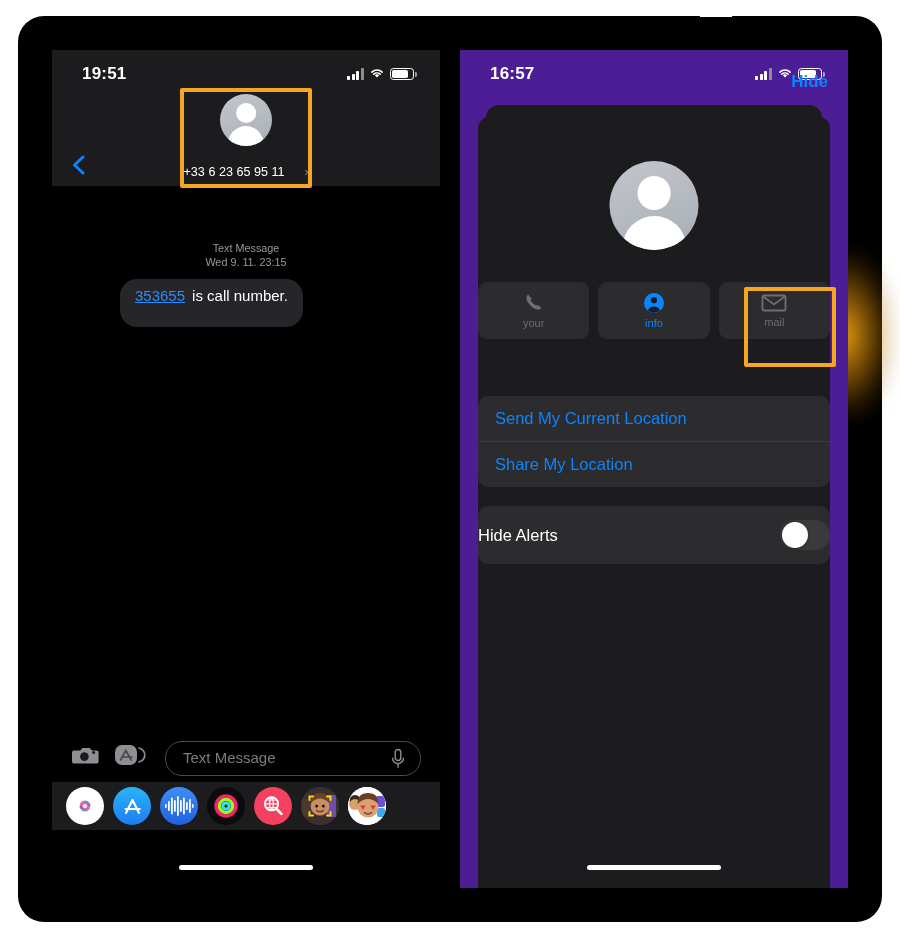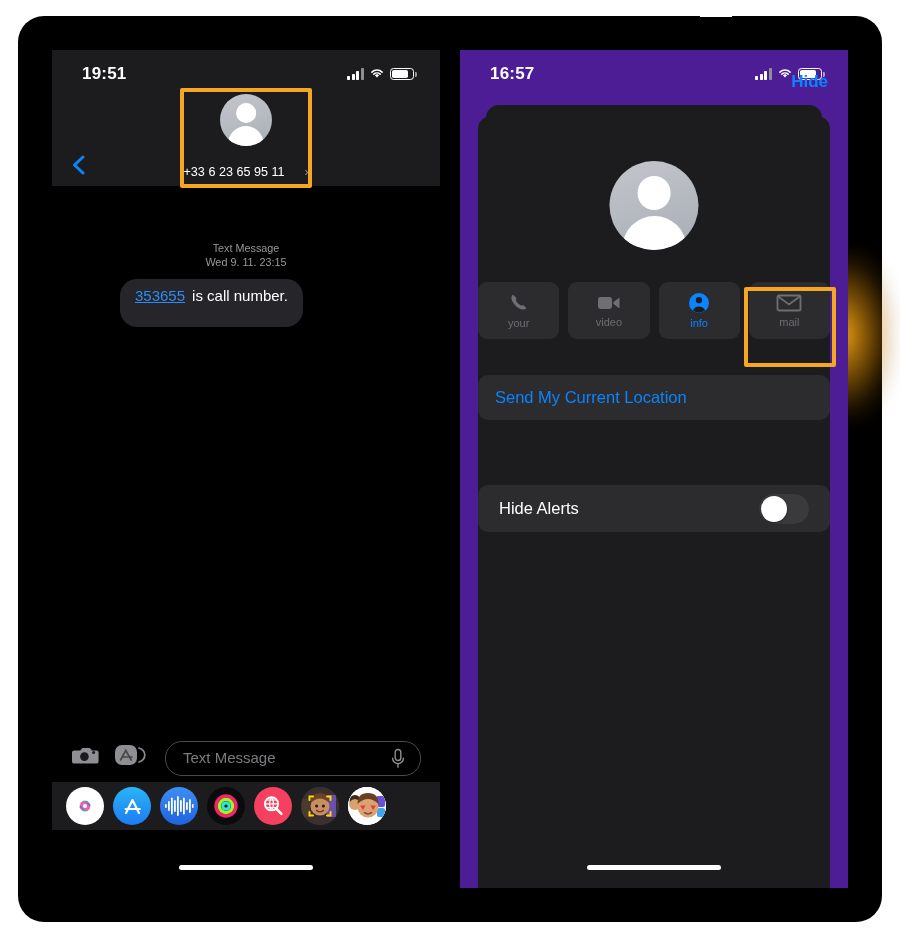--- a/index.html
+++ b/index.html
@@ -85,26 +85,26 @@
   .avatar-lg{position:absolute;left:50%;transform:translateX(-50%);top:111px;width:89px;height:89px;border-radius:50%;overflow:hidden;
     background:linear-gradient(160deg,#c3c6cc 0%,#a8adb5 100%);}
   .avatar-lg .head{position:absolute;left:50%;top:17%;transform:translateX(-50%);width:38%;height:38%;border-radius:50%;background:#fff;}
   .avatar-lg .body{position:absolute;left:50%;top:62%;transform:translateX(-50%);width:72%;height:58%;border-radius:50% 50% 0 0 / 62% 62% 0 0;background:#fff;}
 
   .actions{position:absolute;left:18px;right:18px;top:232px;display:flex;gap:9px;}
   .act{flex:1;height:57px;background:#2c2c2e;border-radius:9px;display:flex;flex-direction:column;align-items:center;justify-content:center;gap:3px;}
   .act .lbl{font-size:11px;color:#6e6e73;}
   .act.active .lbl{color:#0a84ff;}
 
-  .grp{position:absolute;left:18px;right:18px;background:#2c2c2e;border-radius:10px;overflow:hidden;}
+  .grp{position:absolute;left:18px;right:18px;background:#2c2c2e;border-radius:10px;overflow:hidden;margin-top:21px;}
   .grp.loc{top:325px;}
   .grp.alerts{top:435px;}
   .grp-row{height:45px;display:flex;align-items:center;padding:0 17px;color:#0a84ff;font-size:16.5px;}
   .grp-row + .grp-row{border-top:0.8px solid #3a3a3c;}
-  .alert-row{height:47px;display:flex;align-items:center;justify-content:space-between;padding:0 21px;}
+  .alert-row{height:58px;display:flex;align-items:center;justify-content:space-between;padding:0 0;}
   .alert-row .t{color:#fff;font-size:16.5px;}
   .switch{width:50px;height:30px;border-radius:15px;background:#3a3a3c;position:relative;}
   .switch .knob{position:absolute;left:2px;top:2px;width:26px;height:26px;border-radius:50%;background:#fff;box-shadow:0 1px 2px rgba(0,0,0,.45);}
 
   
   .hl{position:absolute;border:4px solid #f5a623;border-radius:2px;box-sizing:border-box;pointer-events:none;}
   .hl-contact{left:180px;top:88px;width:132px;height:100px;}
   .hl-info{left:744px;top:287px;width:92px;height:80px;}
 </style>
 </head>
@@ -333,27 +333,20 @@
 
     <div class="actions">
 
       <div class="act">
         <svg width="22" height="22" viewBox="0 0 22 22">
           <path d="M5.1 2.6 c-1.3 1.1 -2 2.7 -1.6 4.4 c1 4.4 6.1 9.5 10.5 10.5 c1.7 .4 3.3 -.3 4.4 -1.6 l-3.3 -3 c-.7 .6 -1.4 .9 -2.2 .6 c-1.8 -.7 -4.2 -3.1 -4.9 -4.9 c-.3 -.8 0 -1.5 .6 -2.2 z" fill="#6e6e73"></path>
         </svg>
         <span class="lbl">your</span>
       </div>
 
-      <div class="act">
-        <svg width="26" height="20" viewBox="0 0 26 20">
-          <rect x="2" y="4" width="14" height="12" rx="2.4" fill="#6e6e73"></rect>
-          <path d="M17.4 9 L23.5 4.6 v10.8 L17.4 11 z" fill="#6e6e73"></path>
-        </svg>
-        <span class="lbl">video</span>
-      </div>
 
       <div class="act active">
         <svg width="22" height="22" viewBox="0 0 22 22">
           <circle cx="11" cy="11" r="10" fill="#0a84ff"></circle>
           <circle cx="11" cy="8.2" r="3.1" fill="#1c1c1e"></circle>
           <path d="M4.9 18.6 a6.6 6.6 0 0 1 12.2 0 a10 10 0 0 1 -12.2 0 z" fill="#1c1c1e"></path>
         </svg>
         <span class="lbl">info</span>
       </div>
 
@@ -362,20 +355,21 @@
           <rect x="1.5" y="2.5" width="23" height="15" rx="1.6" fill="none" stroke="#6e6e73" stroke-width="1.8"></rect>
           <path d="M1.8 3.2 L13 11.4 L24.2 3.2" fill="none" stroke="#6e6e73" stroke-width="1.8"></path>
         </svg>
         <span class="lbl">mail</span>
       </div>
 
     </div>
 
     <div class="grp loc">
       <div class="grp-row">Send My Current Location</div>
+      <div class="grp-row">Share My Location</div>
     </div>
 
     <div class="grp alerts">
       <div class="alert-row">
         <span class="t">Hide Alerts</span>
         <span class="switch">
             <span class="knob"></span>
           </span>
       </div>
     </div>

